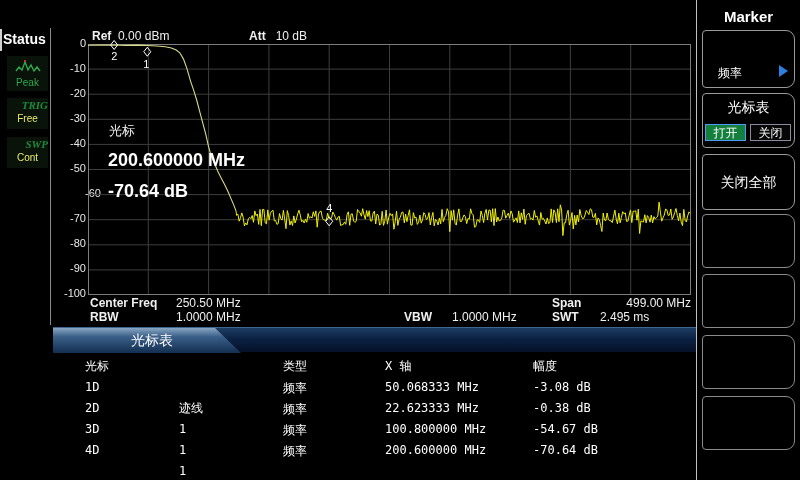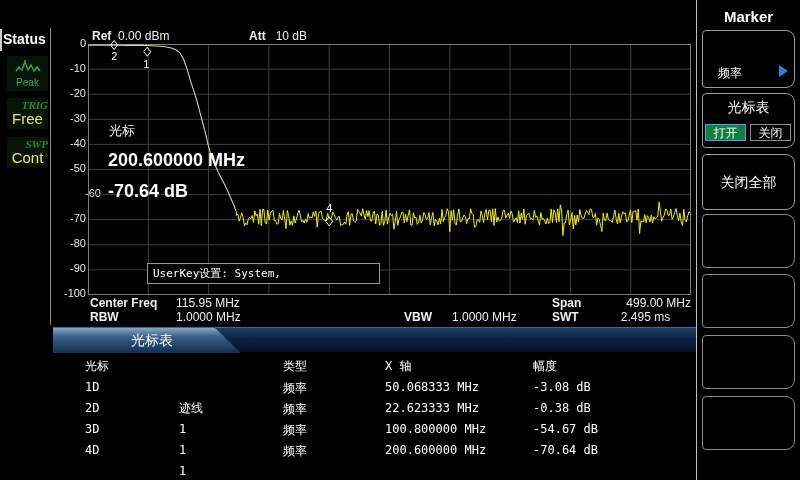--- a/index.html
+++ b/index.html
@@ -10,21 +10,21 @@
 
   
   #status-title { left:3px; top:31px; width:46px; font-size:14px; font-weight:bold; color:#fff; }
   #status-edge { left:0; top:29px; width:2px; height:22px; background:#cfcfcf; }
   .st-box { left:7px; width:41px; background:#0a130a; text-align:center; }
   #peak-box { top:56px; height:35px; padding-top:2px; }
   #peak-box .lbl { color:#2fa84f; font-size:10px; line-height:10px; }
   #trig-box { top:98px; height:31px; }
   #swp-box { top:137px; height:31px; }
   .st-tag { font-family:"Liberation Serif",serif; font-style:italic; font-weight:bold; font-size:11px; color:#1e8a3a; line-height:14px;text-align:right; }
-  .st-val { font-size:15px; color:#e9e96a; line-height:13px; }
+  .st-val { font-size:10px; color:#e9e96a; line-height:13px; }
   #v-divider { left:50px; top:28px; width:1px; height:297px; background:#8a8a8a; }
 
   
   .tb { top:29px; font-size:12px; white-space:nowrap; }
   .tb b { font-weight:bold; }
 
   
   .ylab { left:52px; width:34px; text-align:right; font-size:11px; color:#e8e8e8; }
 
   
@@ -144,32 +144,31 @@
       <text x="55.29499959719439" y="23.730800000000002" fill="#ffffff" font-size="11" font-family="&quot;Liberation Sans&quot;, sans-serif">1</text>
       <polygon points="26.129999597194388,-3.5462 29.629999597194388,0.9538 26.129999597194388,5.4538 22.629999597194388,0.9538" fill="none" stroke="#ffffff" stroke-width="1"></polygon>
       <text x="23.129999597194388" y="15.9538" fill="#ffffff" font-size="11" font-family="&quot;Liberation Sans&quot;, sans-serif">2</text>
       <polygon points="241.2,172.8064 244.7,177.3064 241.2,181.8064 237.7,177.3064" fill="none" stroke="#ffffff" stroke-width="1"></polygon>
       <text x="238.2" y="168.3064" fill="#ffffff" font-size="11" font-family="&quot;Liberation Sans&quot;, sans-serif">4</text>
     </svg>
 
   <div class="abs" id="ov-title">光标</div>
   <div class="abs" id="ov-freq">200.600000 MHz</div>
   <div class="abs" id="ov-amp">-70.64 dB</div>
-  <div class="abs" id="userkey-box">UserKey设置:  System,</div>
 
   <div class="abs fb r1" style="left:90px;"><b>Center Freq</b></div>
-  <div class="abs fb r1" style="left:176px;">115.95 MHz</div>
+  <div class="abs fb r1" style="left:176px;">250.50 MHz</div>
   <div class="abs fb r1" style="left:552px;"><b>Span</b></div>
   <div class="abs fb r1" style="left:600px; width:91px; text-align:right;">499.00 MHz</div>
   <div class="abs fb r2" style="left:90px;"><b>RBW</b></div>
   <div class="abs fb r2" style="left:176px;">1.0000 MHz</div>
   <div class="abs fb r2" style="left:404px;"><b>VBW</b></div>
   <div class="abs fb r2" style="left:452px;">1.0000 MHz</div>
   <div class="abs fb r2" style="left:552px;"><b>SWT</b></div>
-  <div class="abs fb r2" style="left:600px; width:91px; text-align:center;">2.495 ms</div>
+  <div class="abs fb r2" style="left:600px; width:91px; text-align:left;">2.495 ms</div>
 
   <div class="abs" id="tab-bar">
     <div class="abs" id="tab-active"></div>
     <div class="abs" id="tab-label">光标表</div>
   </div>
 
   <div class="abs mt hrow c0">光标</div>
   <div class="abs mt hrow c1">迹线</div>
   <div class="abs mt hrow c2">类型</div>
   <div class="abs mt hrow c3">X 轴</div>

